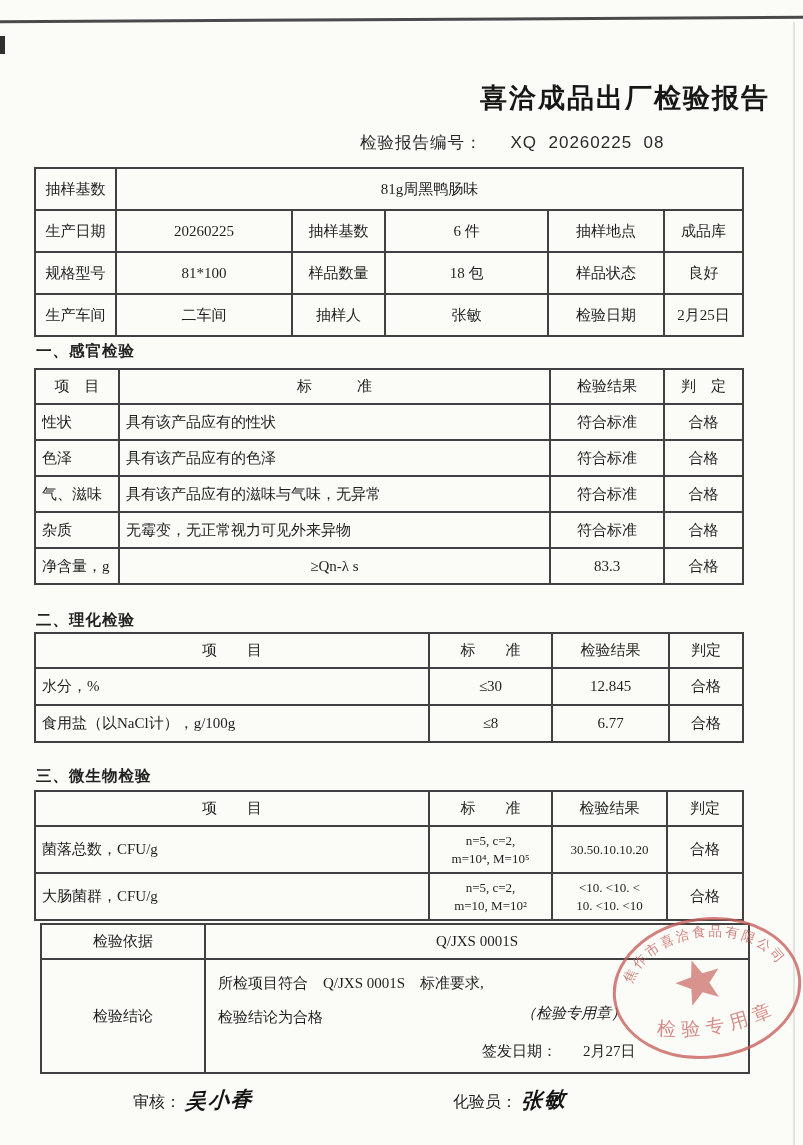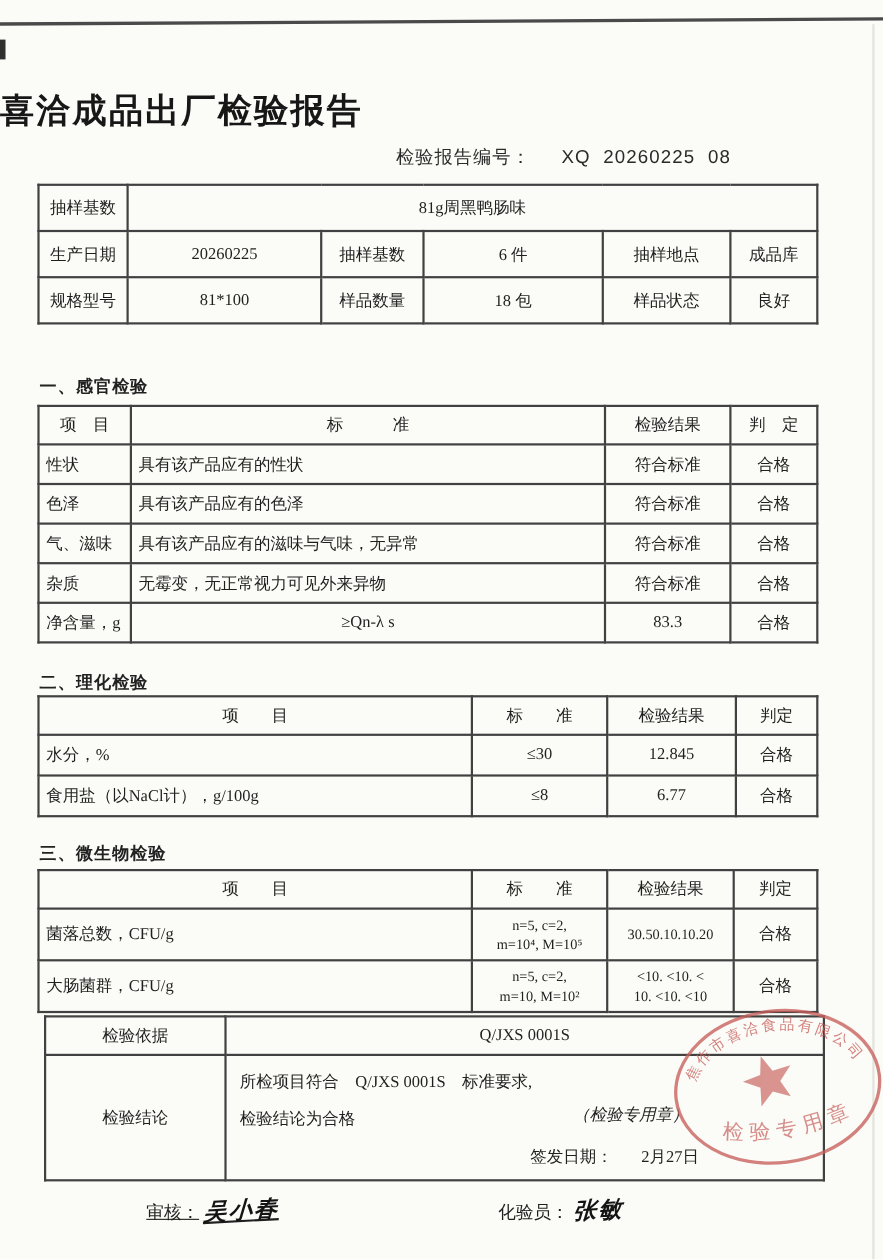--- a/index.html
+++ b/index.html
@@ -8,23 +8,23 @@
     background:#fbfbf7;overflow:hidden;
     font-family:"Liberation Serif","DejaVu Serif",serif;
     color:#1f1f1f;
   }
   
   .scan-top-line{position:absolute;left:-6px;top:18px;width:820px;height:3px;background:#4a4a4a;transform:rotate(-0.33deg);}
   .scan-left-speck{position:absolute;left:0;top:36px;width:5px;height:18px;background:#2f2f2f;}
   .scan-right-line{position:absolute;left:793px;top:22px;width:2px;height:1123px;background:#e4e4de;}
 
   .title{
-    position:absolute;top:80px;left:0;width:770px;text-align:left;
+    position:absolute;top:80px;left:0;width:770px;text-align:right;
     font-family:"Liberation Sans","DejaVu Sans",sans-serif;
-    font-size:31px;font-weight:bold;letter-spacing:2px;color:#171717;
+    font-size:27px;font-weight:bold;letter-spacing:2px;color:#171717;
   }
   .report-no{
     position:absolute;top:132px;left:360px;font-size:16.5px;color:#2a2a2a;
     display:flex;align-items:baseline;
   }
   .report-no .lbl{letter-spacing:1px;}
   .report-no .val{
     font-family:"Liberation Sans","DejaVu Sans",sans-serif;
     margin-left:28px;font-size:17px;white-space:pre;letter-spacing:1px;
   }
@@ -60,21 +60,21 @@
   .t5 tr.r2 td{height:112px;}
   .concl-cell{position:relative;}
   .concl-cell .line1{position:absolute;left:12px;top:14px;white-space:pre;}
   .concl-cell .line2{position:absolute;left:12px;top:48px;}
   .concl-cell .sealnote{position:absolute;left:315px;top:44px;font-style:italic;}
   .concl-cell .issue{position:absolute;left:276px;top:82px;display:flex;}
   .concl-cell .issue .iv{margin-left:26px;}
 
   .sig-row{position:absolute;top:1086px;left:0;width:803px;font-size:16px;}
   .sig-group{position:absolute;display:flex;align-items:baseline;}
-  .sig-review{left:133px;text-decoration:underline;} .sig-tester{left:453px;}
+  .sig-review{left:133px;} .sig-tester{left:453px;}
   .sig-name{
     font-family:"Liberation Sans","DejaVu Sans",sans-serif;
     font-size:21px;font-weight:600;font-style:italic;letter-spacing:2px;
     transform:rotate(-3deg) skewX(-6deg);margin-left:4px;color:#141414;
   }
   .stamp-svg{position:absolute;left:0;top:0;pointer-events:none;}
 </style>
 </head>
 <body>
 
@@ -113,20 +113,28 @@
       <td class="c">抽样地点</td>
       <td class="c">成品库</td>
     </tr>
     <tr>
       <td class="c">规格型号</td>
       <td class="c">81*100</td>
       <td class="c">样品数量</td>
       <td class="c">18 包</td>
       <td class="c">样品状态</td>
       <td class="c">良好</td>
+    </tr>
+    <tr>
+      <td class="c">生产车间</td>
+      <td class="c">二车间</td>
+      <td class="c">抽样人</td>
+      <td class="c">张敏</td>
+      <td class="c">检验日期</td>
+      <td class="c">2月25日</td>
     </tr>
   </tbody>
     </table>
 
   <div class="sec-heading h1">一、感官检验</div>
 
   <table class="t2">
     <colgroup>
         <col style="width:84px">
         <col style="width:431px">

